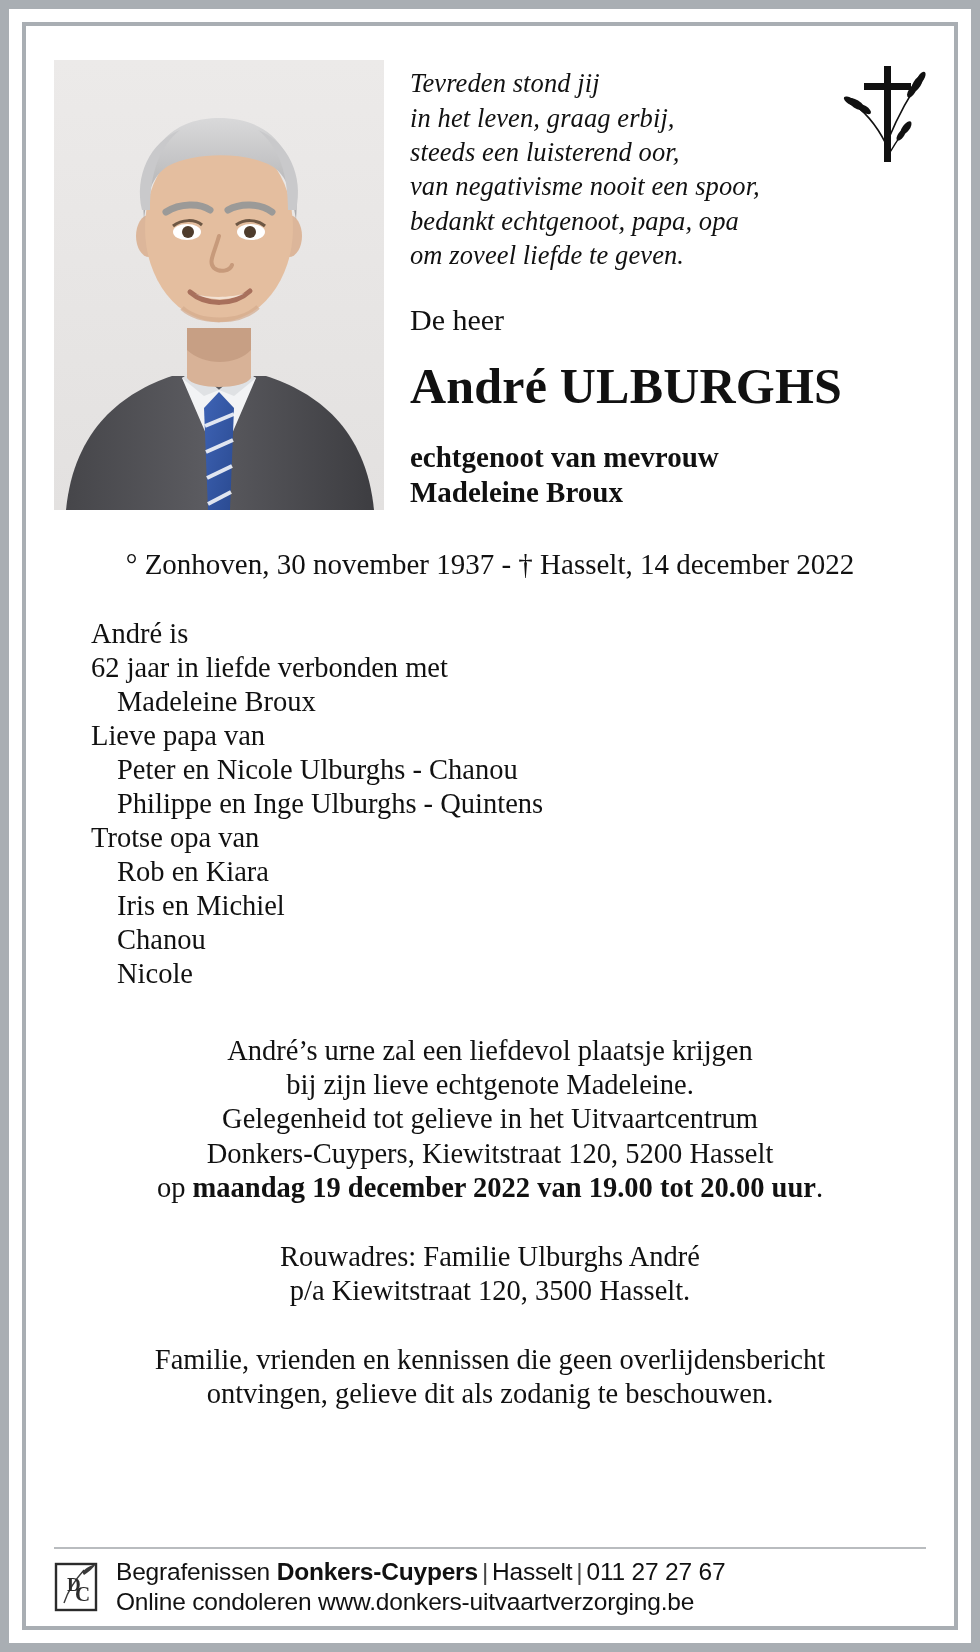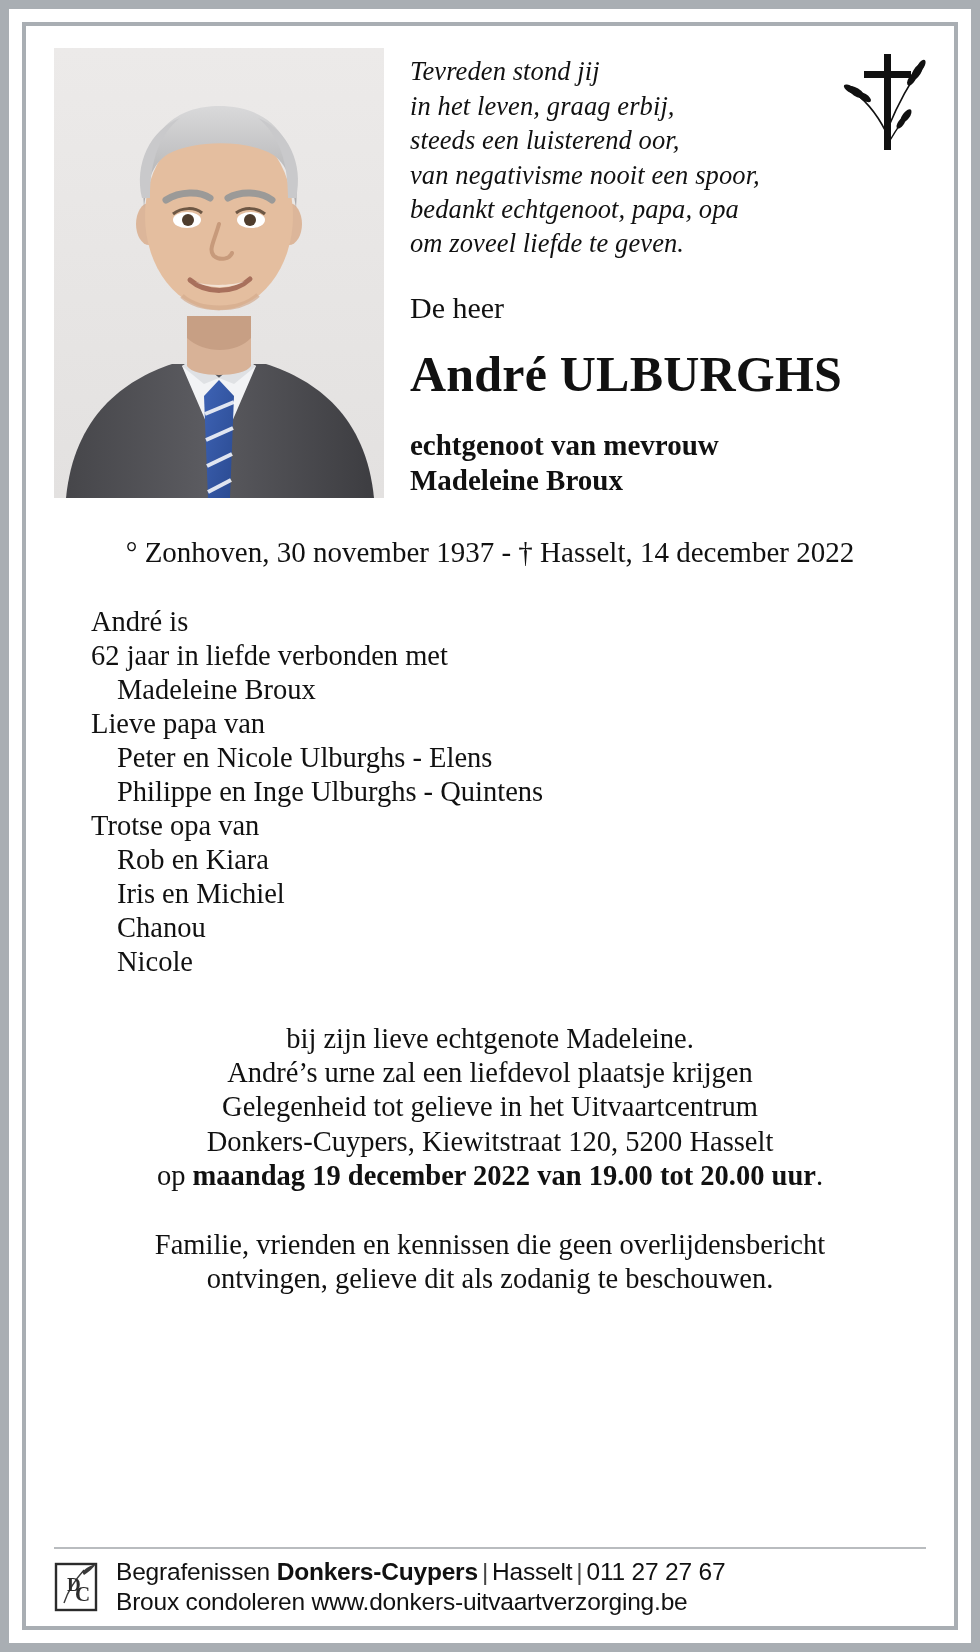--- a/index.html
+++ b/index.html
@@ -34,22 +34,22 @@
     position:absolute;
     left:26px;top:26px;right:26px;bottom:26px;
     background:#ffffff;
     box-sizing:border-box;
     padding:0 28px;
   }
 
   
   .top{
     display:flex;
-    align-items:flex-end;
-    padding-top:22px;
+    align-items:center;
+    padding-top:34px;
     position:relative;
   }
   .portrait{
     width:330px;height:450px;
     flex:0 0 330px;
     position:relative;
     overflow:hidden;
     background:#e9e7e6;
   }
   .portrait svg{display:block;width:100%;height:100%;}
@@ -296,54 +296,56 @@
       </div>
     </div>
 
     <div class="dates">° Zonhoven, 30 november 1937 - † Hasselt, 14 december 2022</div>
 
     <div class="family">
       <div class="lvl0">André is</div>
       <div class="lvl0">62 jaar in liefde verbonden met</div>
       <div class="lvl1">Madeleine Broux</div>
       <div class="lvl0">Lieve papa van</div>
-      <div class="lvl1">Peter en Nicole Ulburghs - Elens</div>
+      <div class="lvl1">Peter en Nicole Ulburghs - Chanou</div>
       <div class="lvl1">Philippe en Inge Ulburghs - Quintens</div>
       <div class="lvl0">Trotse opa van</div>
       <div class="lvl1">Rob en Kiara</div>
       <div class="lvl1">Iris en Michiel</div>
       <div class="lvl1">Chanou</div>
       <div class="lvl1">Nicole</div>
     </div>
 
     <div class="arrange">
+      <div>André’s urne zal een liefdevol plaatsje krijgen</div>
       <div>bij zijn lieve echtgenote Madeleine.</div>
-      <div>André’s urne zal een liefdevol plaatsje krijgen</div>
       <div>Gelegenheid tot gelieve in het Uitvaartcentrum</div>
       <div>Donkers-Cuypers, Kiewitstraat 120, 5200 Hasselt</div>
       <div><span>op </span><span class="strong">maandag 19 december 2022 van 19.00 tot 20.00 uur</span><span>.</span></div>
     </div>
 
+    <div class="mourn">Rouwadres: Familie Ulburghs André
+p/a Kiewitstraat 120, 3500 Hasselt.</div>
 
     <div class="notice">Familie, vrienden en kennissen die geen overlijdensbericht
 ontvingen, gelieve dit als zodanig te beschouwen.</div>
 
     <div class="footer-wrap">
       <div class="footer-rule"></div>
       <div class="footer">
         <div class="logo">
           <svg viewBox="0 0 48 52" aria-label="DC monogram">
             <rect x="2" y="3" width="40" height="46" fill="#ffffff" stroke="#2b2b2b" stroke-width="2.4"></rect>
             <path d="M10 42 C14 30 20 20 30 9" stroke="#3a3a3a" stroke-width="1.4" fill="none"></path>
             <path d="M28 11 C33 6 38 4 42 3 C39 7 35 11 30 14 Z" fill="#3a3a3a"></path>
             <text x="13" y="30" font-family="Liberation Serif, serif" font-size="19" font-weight="bold" fill="#2b2b2b">D</text>
             <text x="21" y="40" font-family="Liberation Serif, serif" font-size="21" font-weight="bold" fill="#2b2b2b">C</text>
           </svg>
         </div>
         <div class="footer-text">
           <div><span>Begrafenissen </span><b>Donkers-Cuypers</b><span class="sep">|</span><span>Hasselt</span><span class="sep">|</span><span>011 27 27 67</span></div>
-          <div>Broux condoleren www.donkers-uitvaartverzorging.be</div>
+          <div>Online condoleren www.donkers-uitvaartverzorging.be</div>
         </div>
       </div>
     </div>
 
   </div>
 </div>
 
 </body></html>

